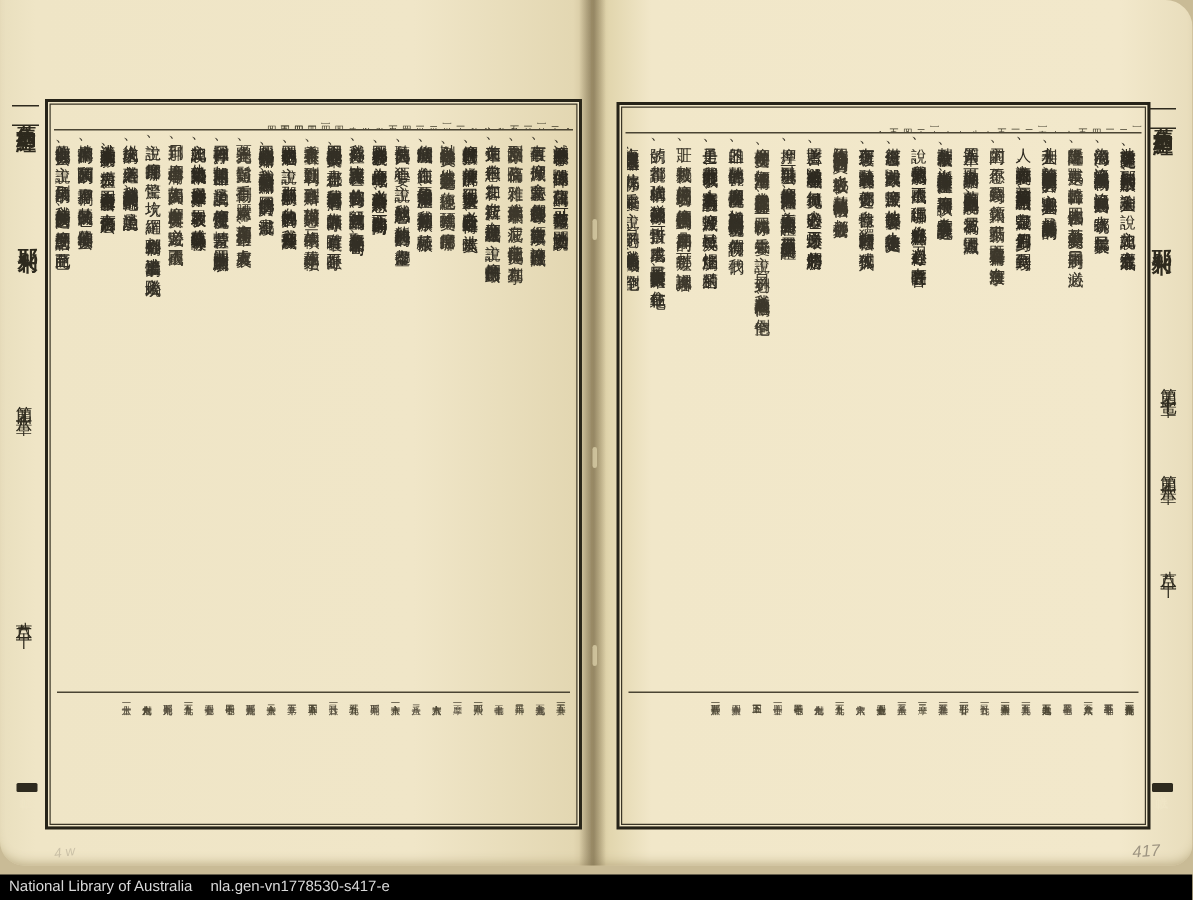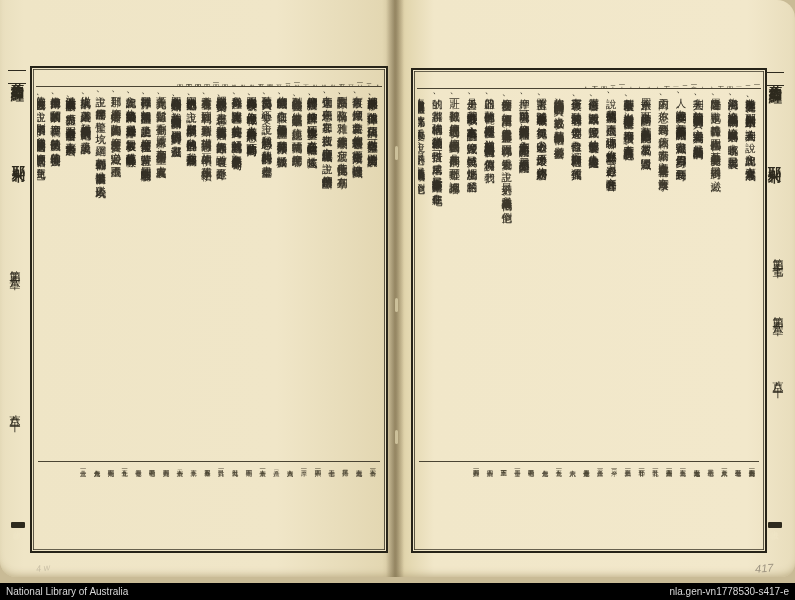--- a/index.html
+++ b/index.html
@@ -76,21 +76,21 @@
   .page-left .ann:nth-child(4){right:316px;opacity:.2;}
   .page-left .ann{opacity:.75;}
 
   
   .pencil{position:absolute;font-family:"Liberation Sans",sans-serif;color:#8b8272;z-index:6;}
   .pencil-417{right:22px;top:562px;font-size:11px;font-style:italic;transform:rotate(-4deg);opacity:.8;}
   .pencil-left{left:36px;top:563px;font-size:9px;font-style:italic;opacity:.35;transform:rotate(-8deg);}
 
   
   .libbar{position:absolute;left:0;bottom:0;width:795px;height:17px;background:#000;z-index:10;
-    display:flex;justify-content:space-between;align-items:center;
+    display:flex;align-items:center;
     font-family:"Liberation Sans",sans-serif;font-size:10px;color:#d8d8d8;}
   .libbar span{padding:0 6px;white-space:nowrap;}
 </style>
 </head>
 <body>
 
 <div class="spread">
 
   <div class="page page-right">
     <div class="annrow">

